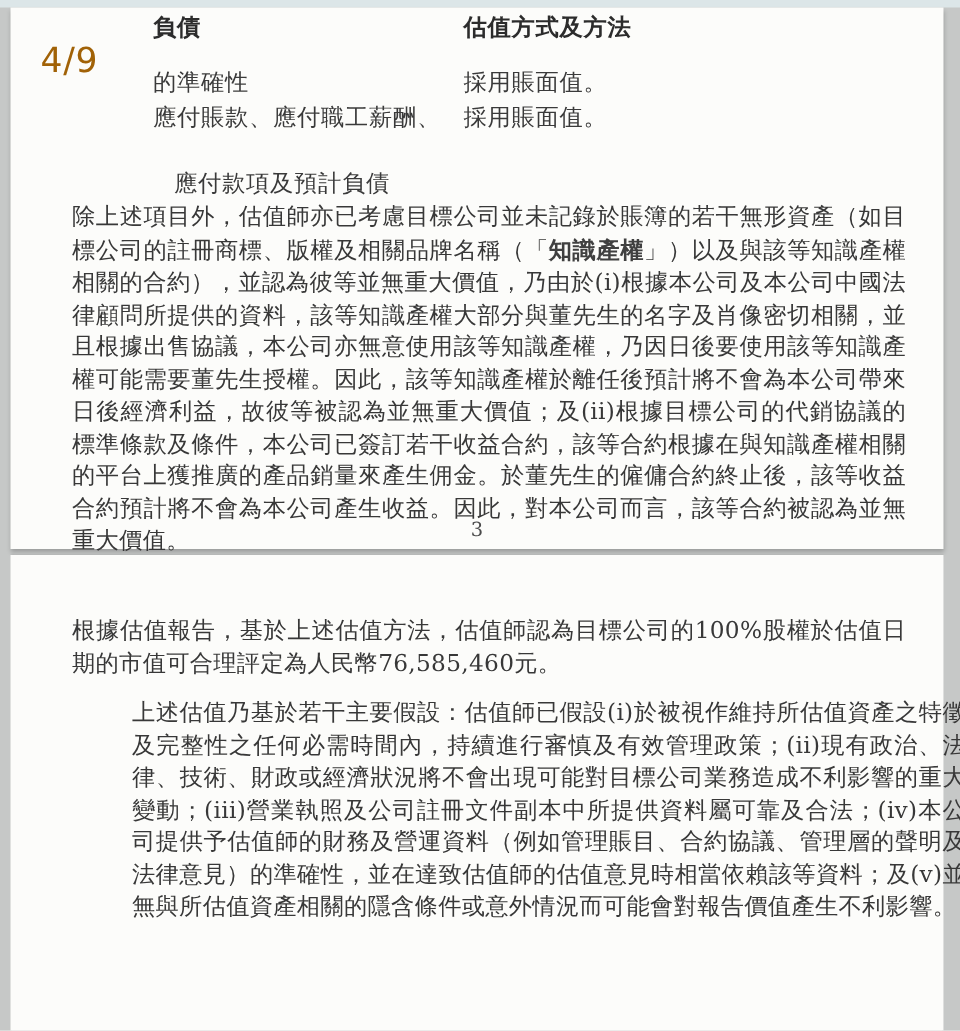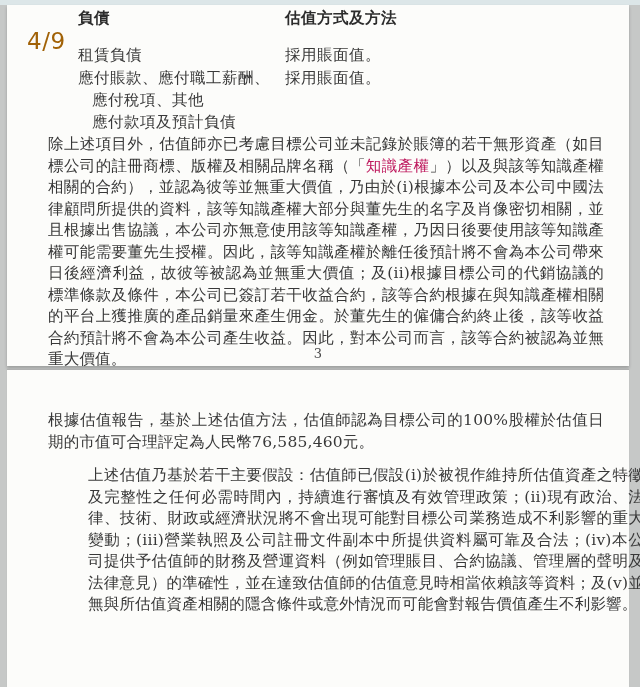--- a/index.html
+++ b/index.html
@@ -21,38 +21,38 @@
   .page--two { top: 370px; height: 352px; box-shadow: 0 -1px 1px rgba(0,0,0,0.08); }
 
   .counter {
     position: absolute; left: 20px; top: 23px;
     font-family: "DejaVu Sans", sans-serif;
     font-size: 23px; font-weight: 500; color: #a16207; letter-spacing: 0.5px;
   }
 
   .cell {
     position: absolute; font-size: 15.5px; line-height: 20px;
-    letter-spacing: 0.5px; white-space: nowrap; color: #3a3a3a;
+    letter-spacing: 0.5px; white-space: nowrap; color: #3a3a3a; margin-left: 24px;
   }
   .cell.head { font-weight: 700; color: #2c2c2c; }
   .c1 { left: 71px; }
   .c1.indent { left: 85px; }
   .c2 { left: 278px; text-align: center; }
   .ry-h  { top: 3px; }
   .ry-1  { top: 40px; }
   .ry-2  { top: 63px; }
   .ry-3  { top: 85px; }
   .ry-4  { top: 107px; }
 
   .para {
     position: absolute; left: 41px; width: 556px; margin: 0;
     font-size: 15.5px; line-height: 21.5px; letter-spacing: 0.2px;
     text-align: justify; text-justify: inter-ideograph; color: #383838;
   }
-  .para .bold { font-weight: 400; color: #be185d; }
+  .para .bold { font-weight: 700; color: #404040; }
   .p1-body { top: 129px; }
 
   .pagenum {
     position: absolute; top: 341px; left: 0; width: 100%;
     text-align: center; font-size: 13px; color: #4a4a4a;
   }
 
   .p2-a { top: 40px; }
   .p2-b { top: 95px; margin-left: 40px; }
   .p2-c { top: 246px; }
@@ -62,27 +62,26 @@
 
 <div class="frame">
   <div class="top-strip"></div>
 
   <div class="page page--one">
     <div class="counter">4/9</div>
 
     <div class="cell head c1 ry-h">負債</div>
     <div class="cell head c2 ry-h">估值方式及方法</div>
 
-    <div class="cell c1 ry-1">租賃負債</div>
+    <div class="cell c1 ry-1">的準確性</div>
     <div class="cell c2 ry-1">採用賬面值。</div>
 
     <div class="cell c1 ry-2">應付賬款、應付職工薪酬、</div>
     <div class="cell c2 ry-2">採用賬面值。</div>
 
-    <div class="cell c1 indent ry-3">應付稅項、其他</div>
 
     <div class="cell c1 indent ry-4">應付款項及預計負債</div>
 
     <p class="para p1-body"><span>除上述項目外，估值師亦已考慮目標公司並未記錄於賬簿的若干無形資產（如目標公司的註冊商標、版權及相關品牌名稱（「</span><span class="bold">知識產權</span><span>」）以及與該等知識產權相關的合約），並認為彼等並無重大價值，乃由於(i)根據本公司及本公司中國法律顧問所提供的資料，該等知識產權大部分與董先生的名字及肖像密切相關，並且根據出售協議，本公司亦無意使用該等知識產權，乃因日後要使用該等知識產權可能需要董先生授權。因此，該等知識產權於離任後預計將不會為本公司帶來日後經濟利益，故彼等被認為並無重大價值；及(ii)根據目標公司的代銷協議的標準條款及條件，本公司已簽訂若干收益合約，該等合約根據在與知識產權相關的平台上獲推廣的產品銷量來產生佣金。於董先生的僱傭合約終止後，該等收益合約預計將不會為本公司產生收益。因此，對本公司而言，該等合約被認為並無重大價值。</span></p>
 
     <div class="pagenum">3</div>
   </div>
 
   <div class="page page--two">
     <p class="para p2-a">根據估值報告，基於上述估值方法，估值師認為目標公司的100%股權於估值日期的市值可合理評定為人民幣76,585,460元。</p>

